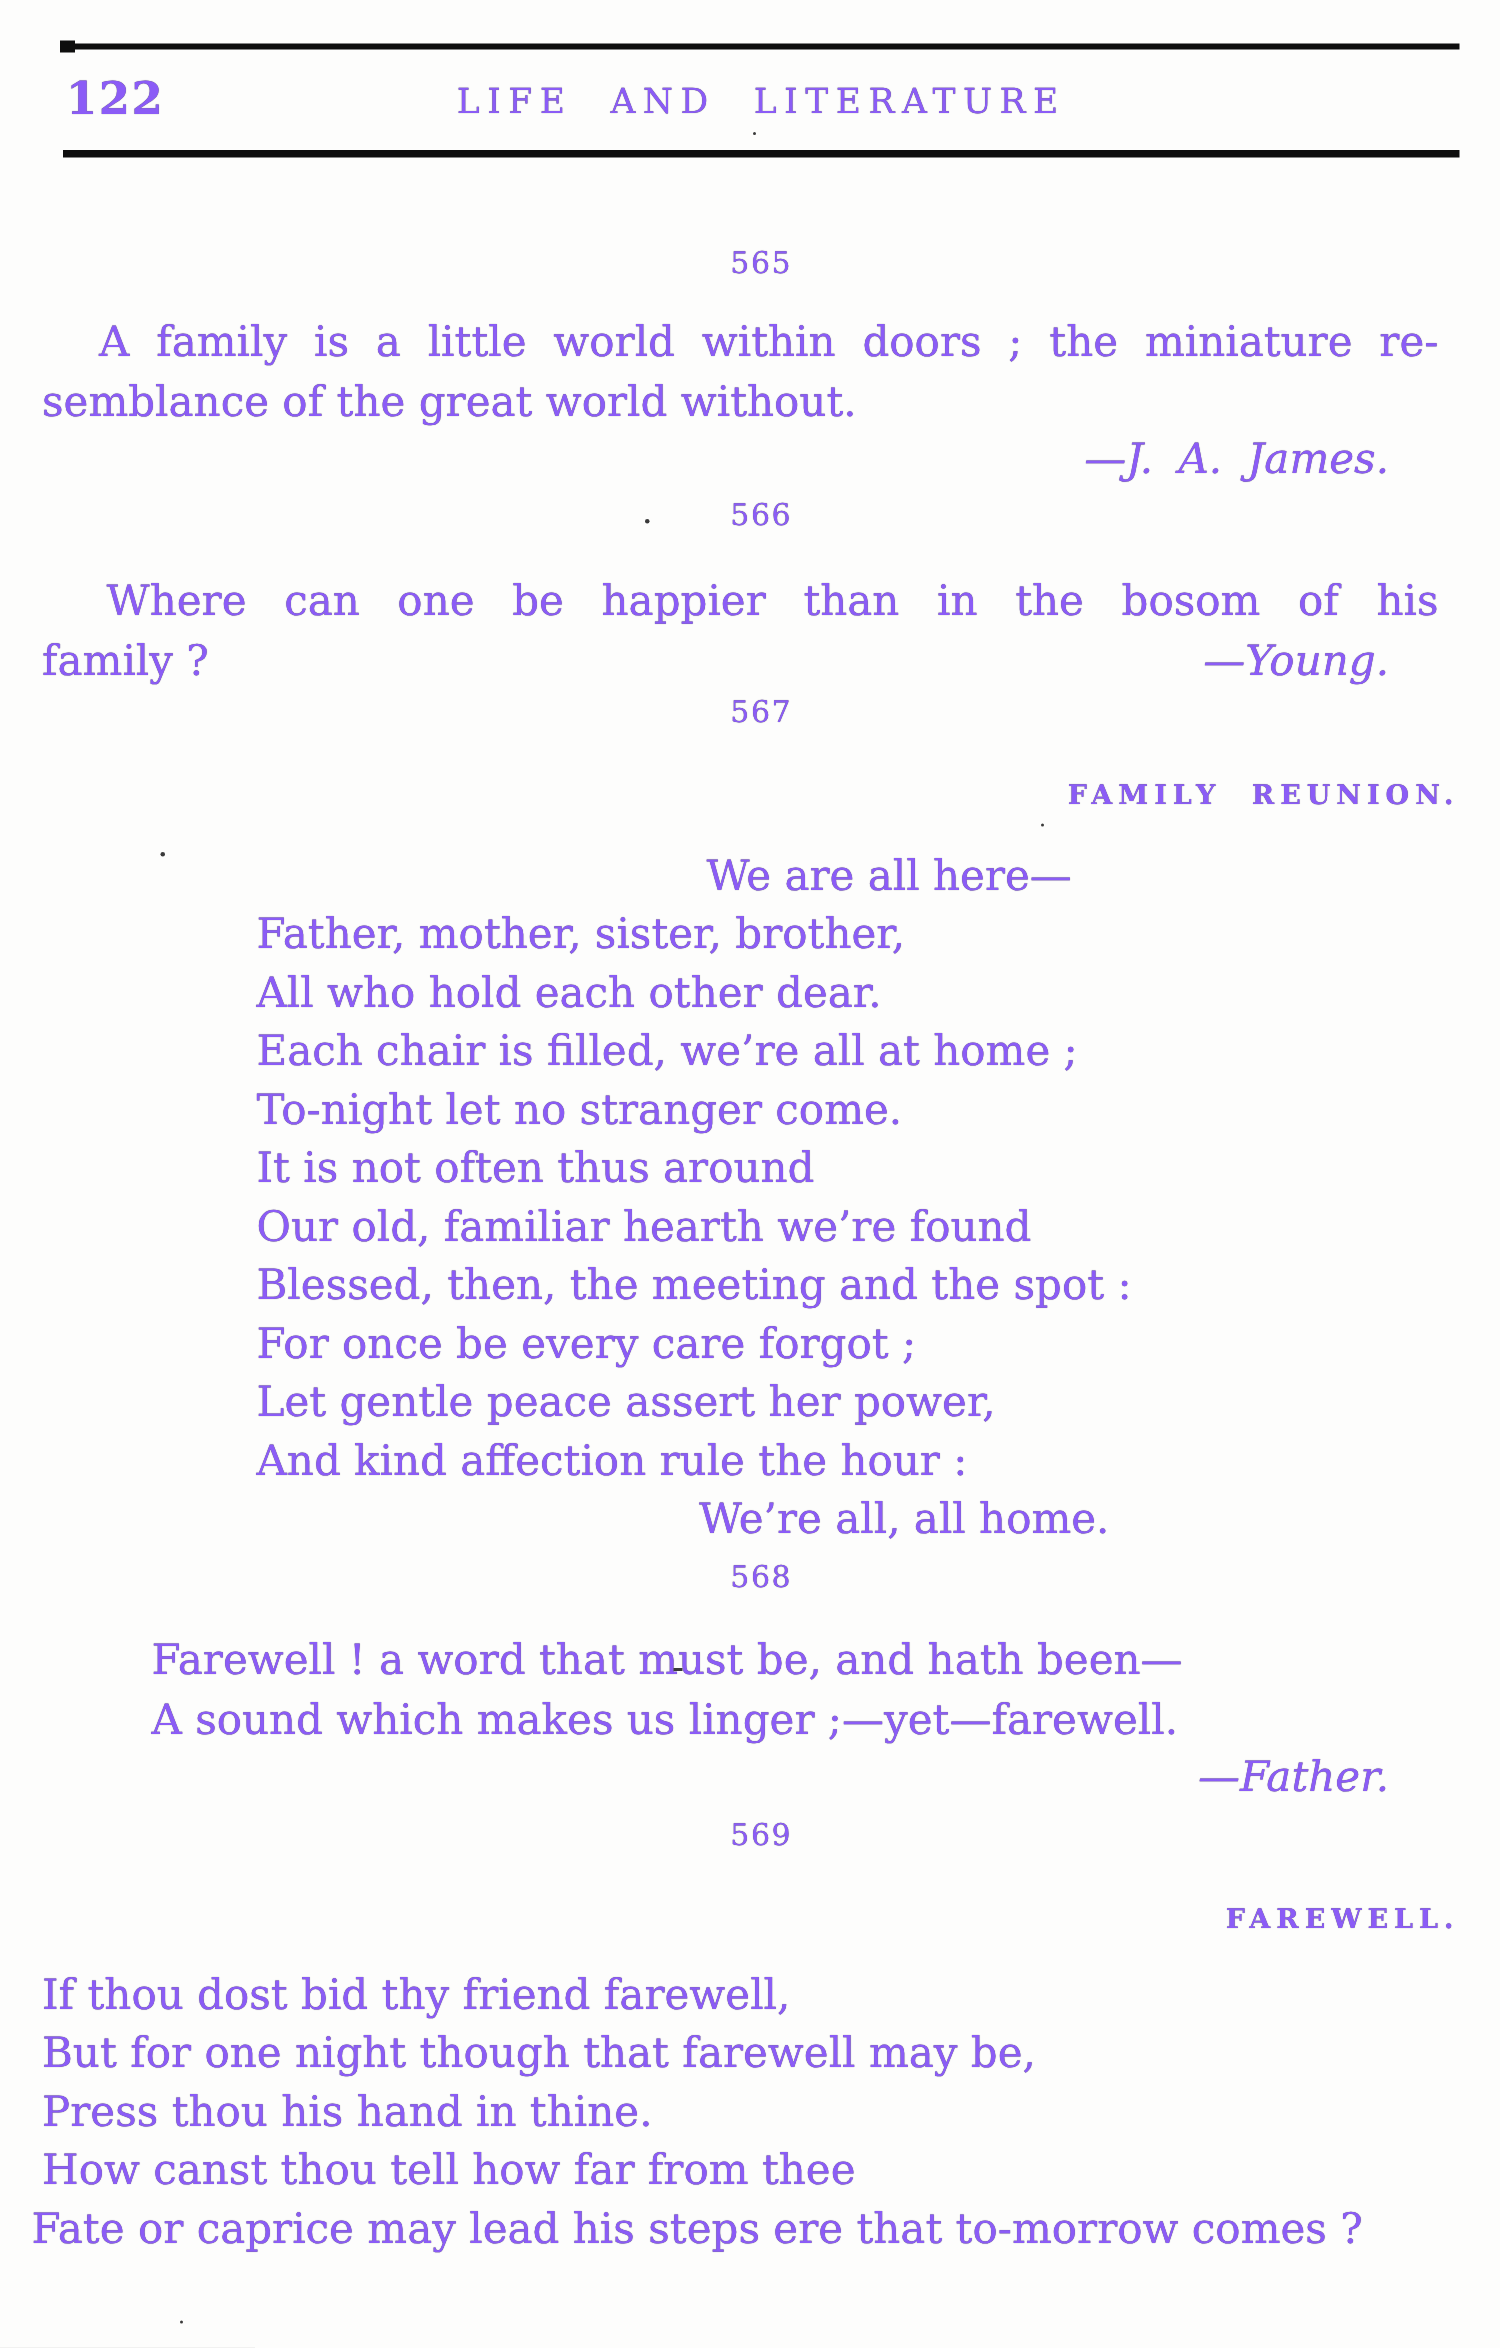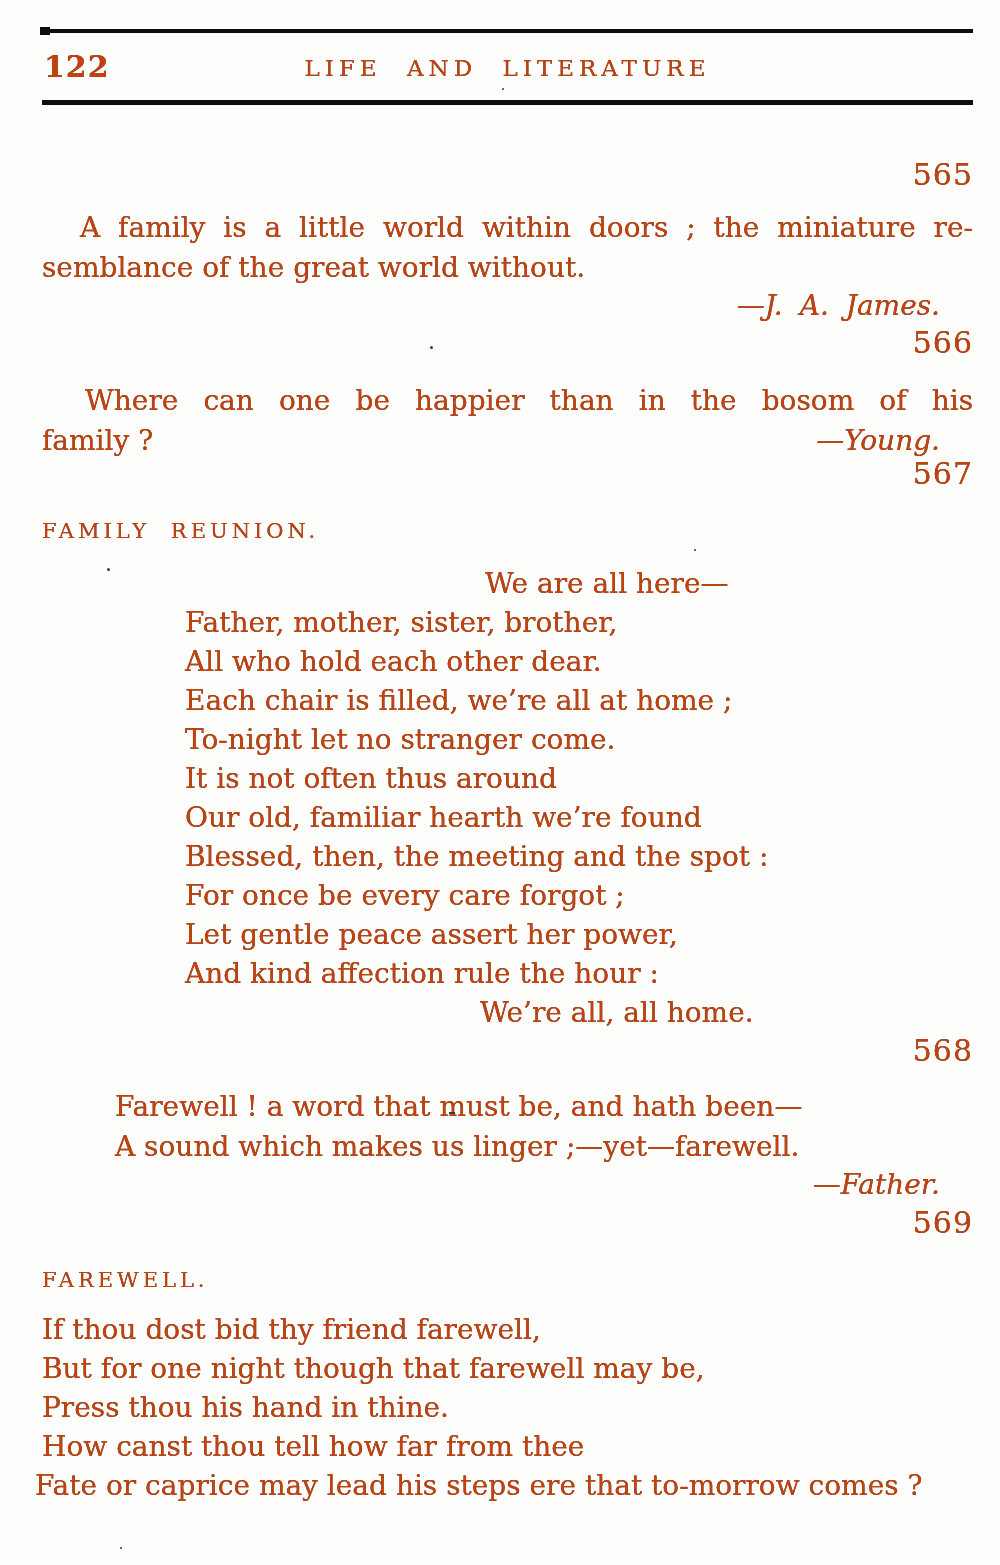--- a/index.html
+++ b/index.html
@@ -2,21 +2,21 @@
 <html><head>
 <meta charset="utf-8">
 <style>
   html, body { margin: 0; padding: 0; background: #e8e8e8; }
   .page {
     position: relative;
     width: 1000px;
     height: 1565px;
     margin: 0 auto;
     background: #fdfdfc;
-    color: #c2410c;
+    color: #8b5cf6;
     font-family: "DejaVu Serif", "Liberation Serif", serif;
     overflow: hidden;
     text-shadow: 0 0 0.5px rgba(10,10,10,0.75);
   }
   .rule {
     margin-left: 42px;
     width: 931px;
     background: #0e0e0e;
     position: relative;
   }
@@ -35,52 +35,52 @@
     position: absolute; left: 2px; top: 2px;
     font-size: 30px; font-weight: bold; letter-spacing: 1px;
   }
   .running-title {
     display: block; text-align: center;
     font-size: 23px; letter-spacing: 5px; word-spacing: 13px;
     padding-top: 8px; font-weight: 500;
   }
   .entry-number {
     margin-left: 42px; width: 931px;
-    text-align: right;
-    font-size: 30px; line-height: 34px; letter-spacing: 1px;
+    text-align: center;
+    font-size: 20px; line-height: 34px; letter-spacing: 1px;
   }
   .n565 { margin-top: 53px; }
   .n566 { margin-top: 2px; }
   .n567 { margin-top: -4px; }
   .n568 { margin-top: 2px; }
   .n569 { margin-top: 3px; }
   .quote, .poem {
-    margin-left: 42px; width: 931px;
+    margin-left: 28px; width: 931px;
     font-size: 28px;
   }
   .q565 { margin-top: 16px; }
   .q566 { margin-top: 21px; }
   .q568 { margin-top: 19px; padding-left: 73px; box-sizing: border-box; }
   .line { line-height: 40px; white-space: nowrap; }
   .justify { text-align: justify; text-align-last: justify; white-space: normal; }
   .ind565 { padding-left: 38px; }
   .ind566 { padding-left: 43px; }
   .line-row { display: flex; justify-content: space-between; line-height: 40px; }
   .attribution {
     text-align: right; font-style: italic;
     line-height: 36px; padding-right: 33px;
     font-size: 28px; word-spacing: 8px;
   }
   .attribution-inline {
     font-style: italic; padding-right: 33px; word-spacing: 4px;
   }
   .poem-title {
-    margin-left: 42px; width: 931px; text-align: left;
-    font-size: 21px; letter-spacing: 4px; word-spacing: 10px;
-    line-height: 26px; font-weight: 400;
+    margin-left: 42px; width: 931px; text-align: right;
+    font-size: 18px; letter-spacing: 4px; word-spacing: 10px;
+    line-height: 26px; font-weight: 700;
   }
   .t567 { margin-top: 27px; }
   .t569 { margin-top: 27px; }
   .p567 { margin-top: 20px; padding-left: 143px; box-sizing: border-box; }
   .p569 { margin-top: 17px; }
   .poem-line { line-height: 39px; white-space: nowrap; }
   .p567-opening { padding-left: 300px; }
   .p567-closing { padding-left: 295px; }
   .p569-last { margin-left: -7px; }
   .speckle { position: absolute; background: #3a3a3a; border-radius: 50%; }

